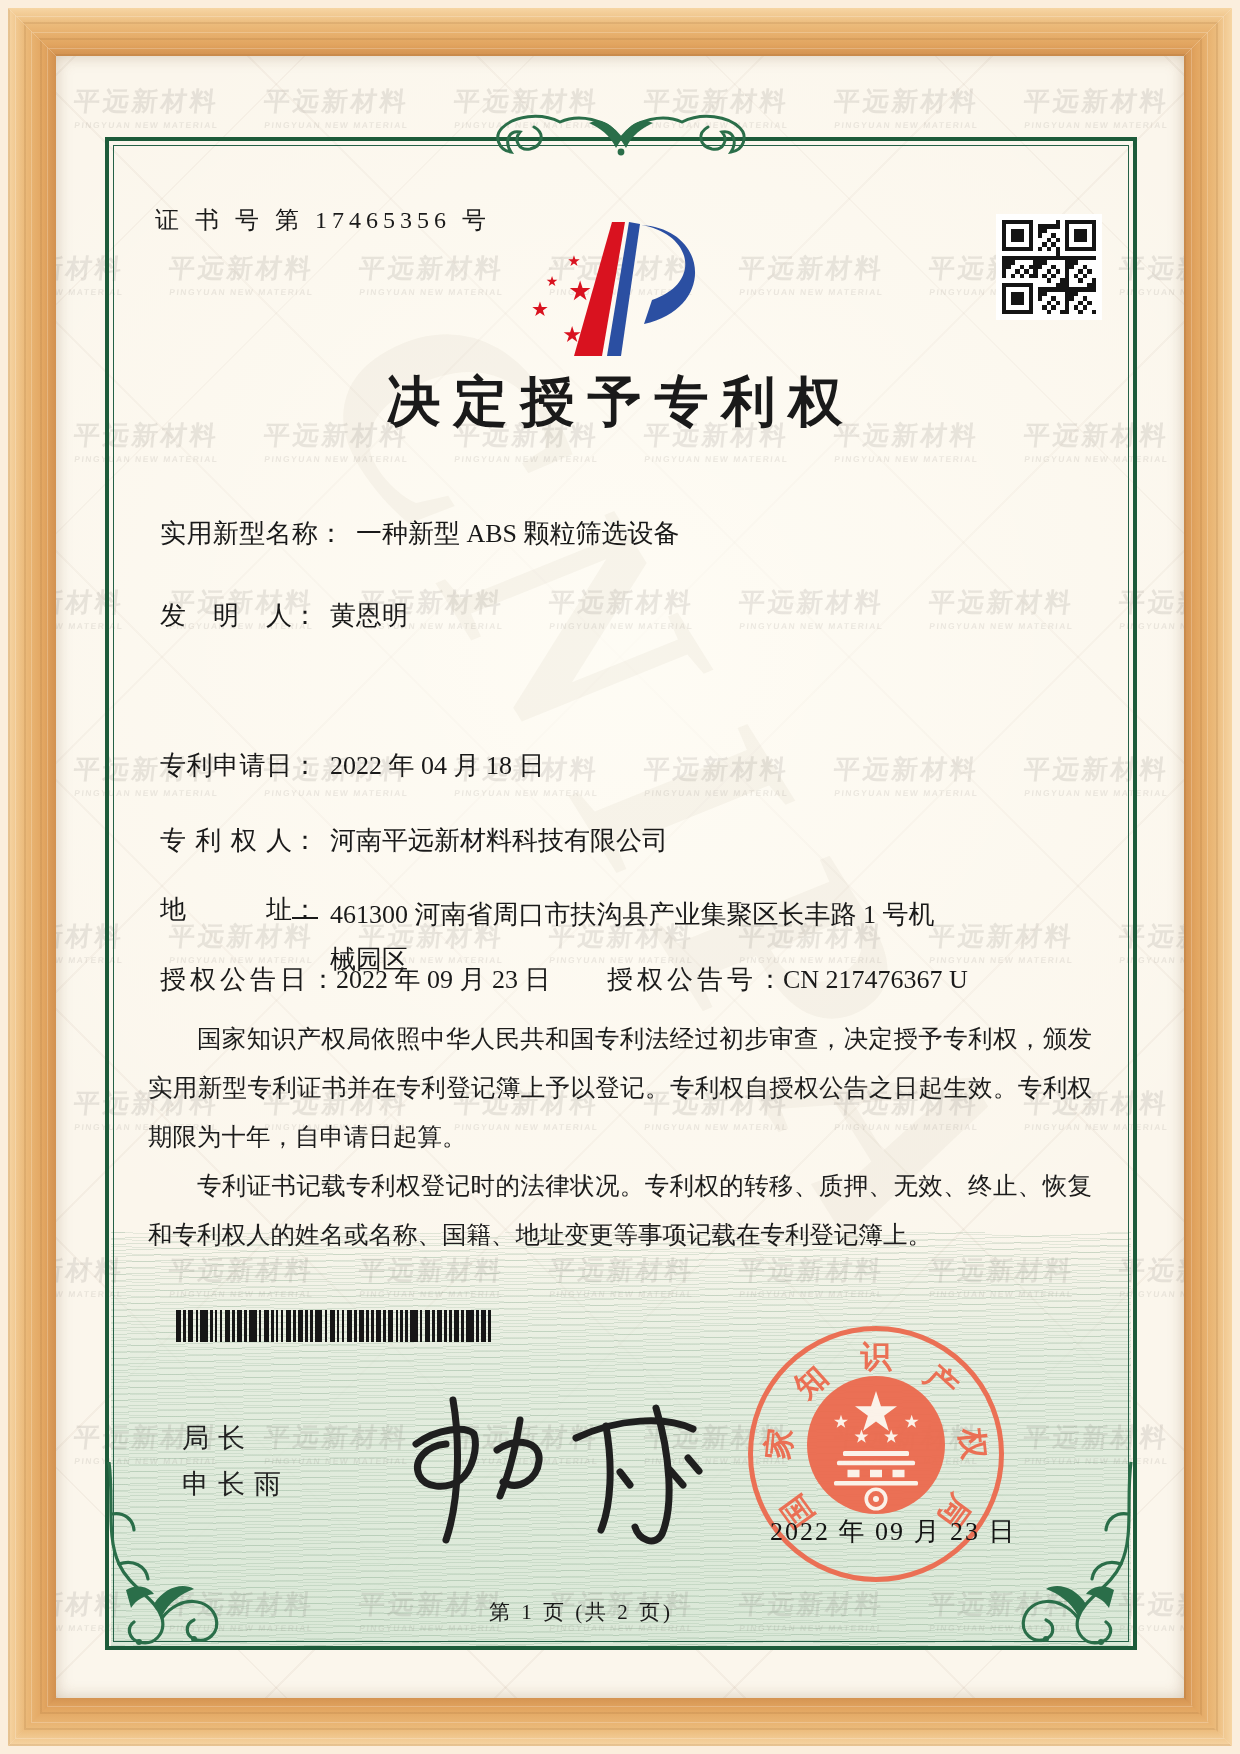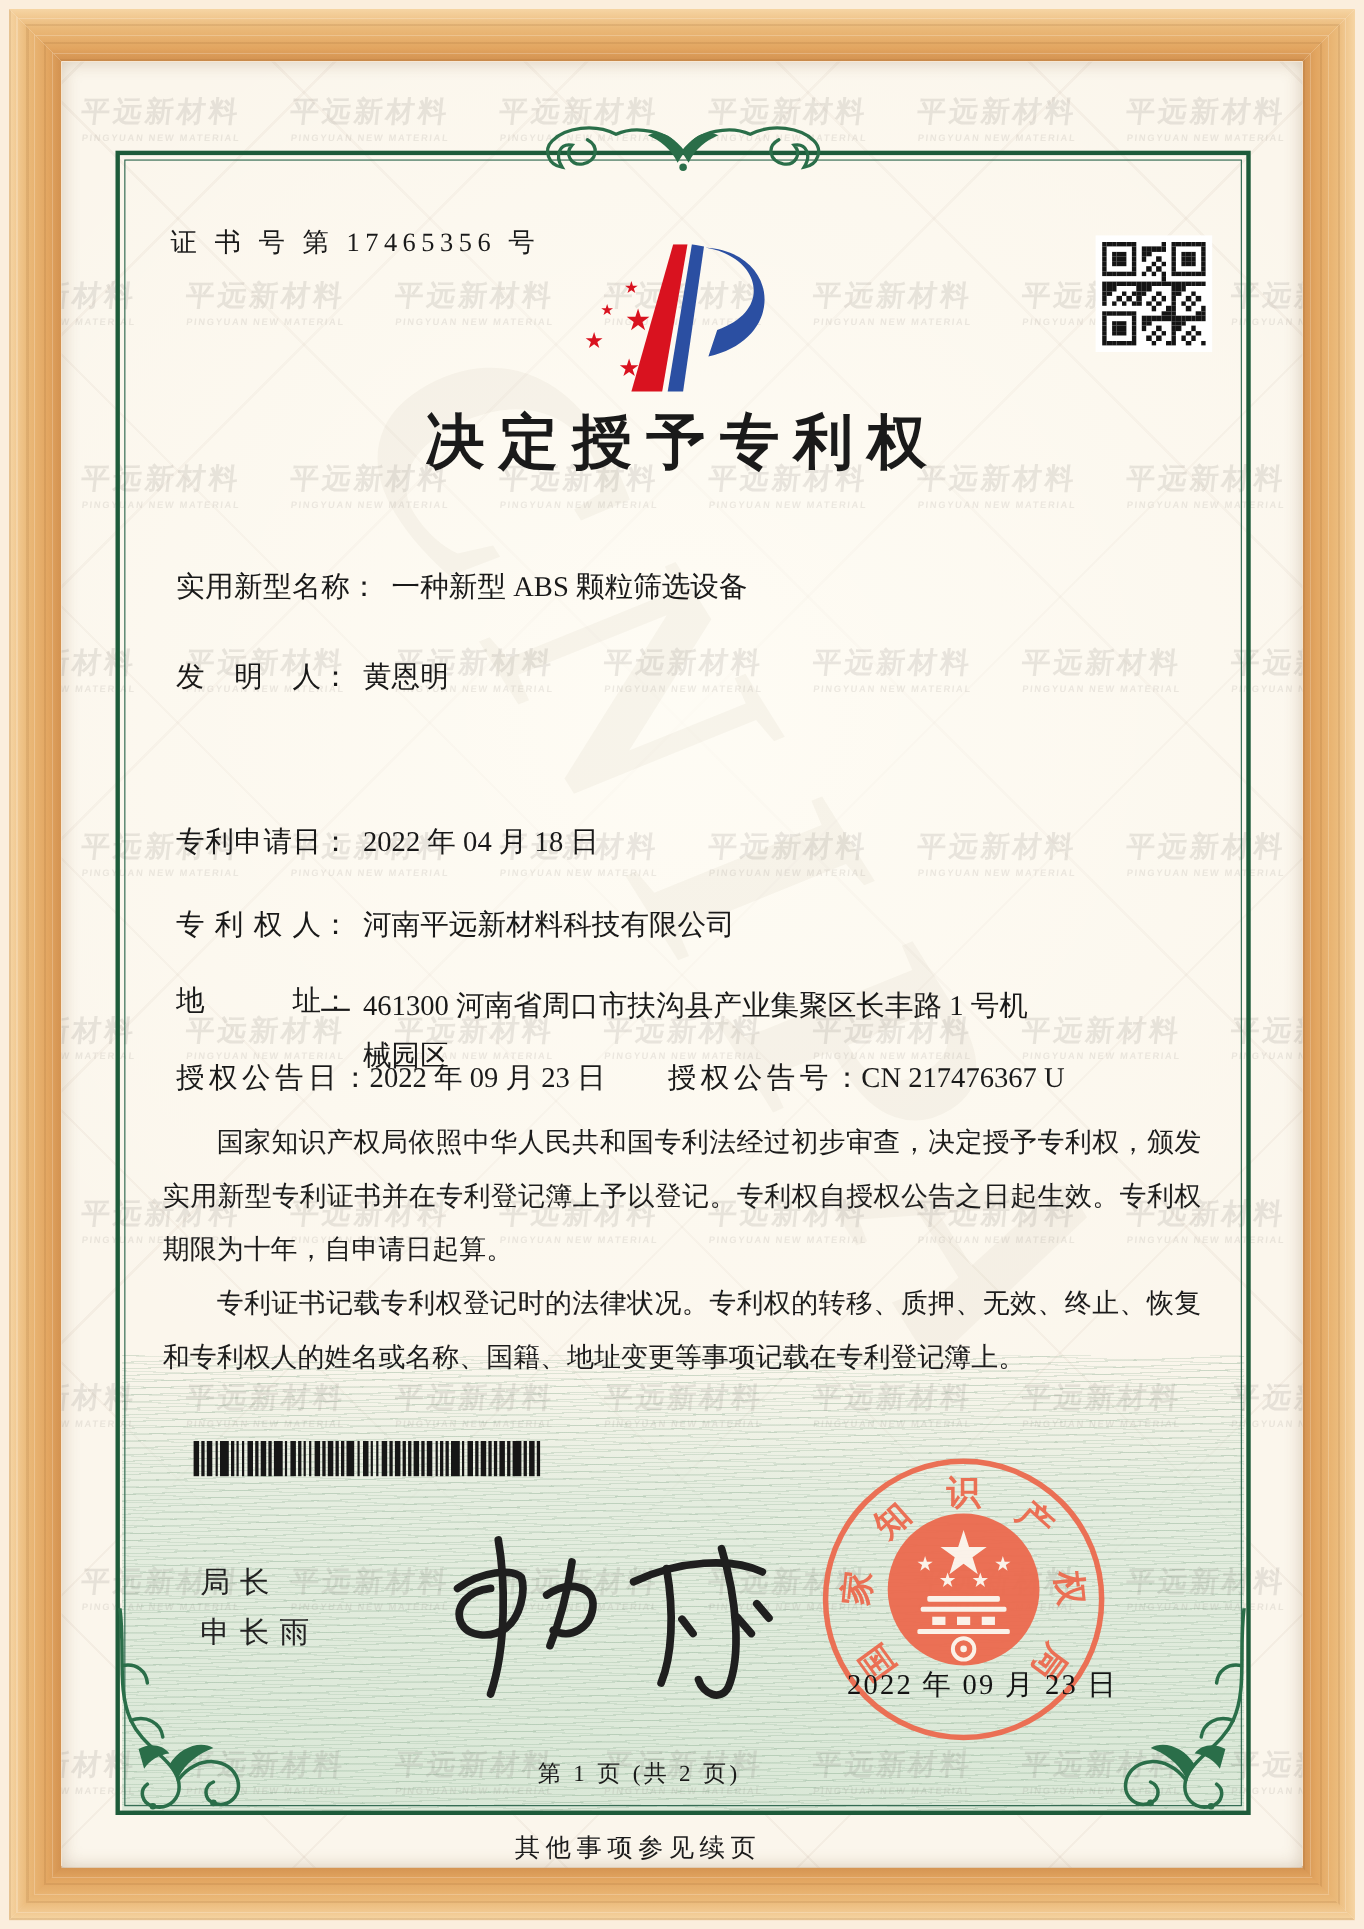--- a/index.html
+++ b/index.html
@@ -999,14 +999,13 @@
         <span class="seal-char" style="transform: rotate(-42deg) translateY(-97px);">知</span>
         <span class="seal-char" style="transform: rotate(0deg) translateY(-97px);">识</span>
         <span class="seal-char" style="transform: rotate(42deg) translateY(-97px);">产</span>
         <span class="seal-char" style="transform: rotate(84deg) translateY(-97px);">权</span>
         <span class="seal-char" style="transform: rotate(126deg) translateY(-97px);">局</span>
       </div>
   </div>
   <div class="abs" id="seal-date">2022 年 09 月 23 日</div>
 
   <div class="abs" id="page-info">第 1 页 (共 2 页)</div>
-  <div class="abs" id="footer-note">其他事项参见续页</div>
 </div>
 
 </body></html>

